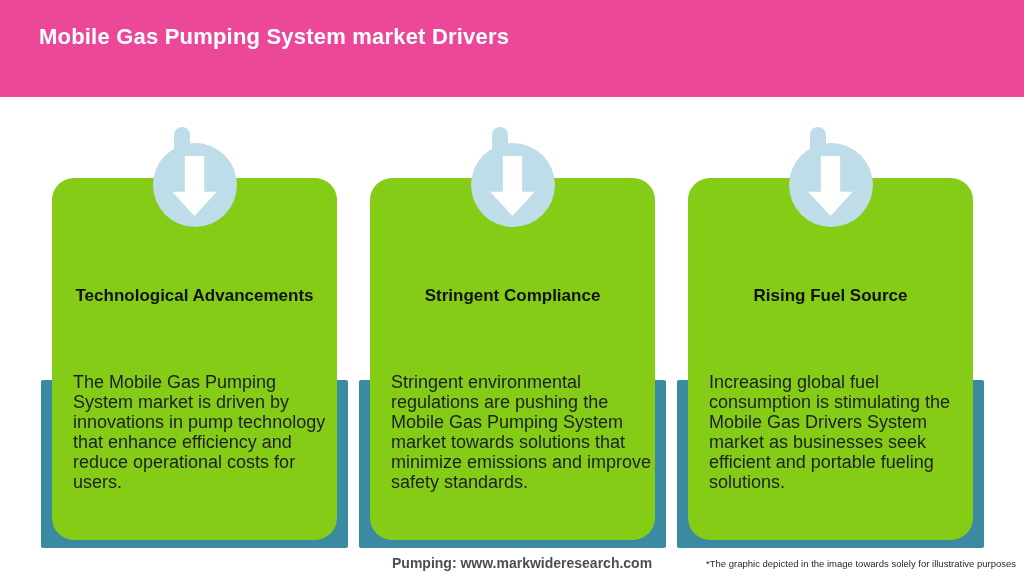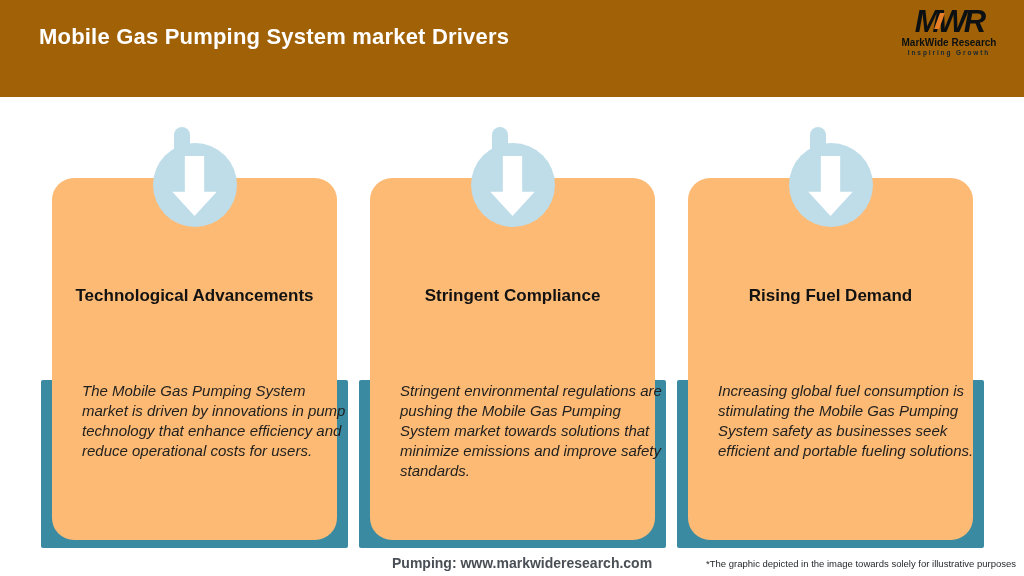--- a/index.html
+++ b/index.html
@@ -4,21 +4,21 @@
 <style>
   html,body { margin:0; padding:0; background:#ffffff; }
   .page {
     position:relative; width:1024px; height:576px; background:#ffffff;
     font-family:"Liberation Sans", sans-serif; overflow:hidden;
   }
 
   
   .header {
     position:absolute; left:0; top:0; width:1024px; height:97px;
-    background:#a16207;
+    background:#ec4899;
   }
   .page-title {
     position:absolute; left:39px; top:24px; margin:0;
     font-size:22px; font-weight:bold; color:#ffffff; letter-spacing:0.2px;
   }
   .logo {
     position:absolute; right:10px; top:8px; width:130px; text-align:center;
   }
   .monogram {
     position:relative; display:inline-block;
@@ -42,68 +42,60 @@
   .card-wrap.c1 { left:52px; }
   .card-wrap.c2 { left:370px; }
   .card-wrap.c3 { left:688px; }
 
   .band {
     position:absolute; left:-11px; right:-11px; top:237px; height:168px;
     background:#3a8aa2; border-radius:2px; z-index:0;
   }
   .card {
     position:absolute; left:0; top:35px; width:285px; height:362px;
-    background:#fdba74; border-radius:22px; z-index:1;
+    background:#84cc16; border-radius:22px; z-index:1;
   }
   .tab {
     position:absolute; top:-16px; left:calc(50% - 21px); width:16px; height:22px;
     background:#bedde9; border-radius:8px 8px 0 0; z-index:2;
   }
   .circle {
     position:absolute; left:calc(50% - 42px); top:0; width:84px; height:84px;
     border-radius:50%; background:#bedde9; z-index:3;
     display:flex; align-items:center; justify-content:center;
   }
   .circle svg { display:block; margin-top:2px; }
 
   .card-title {
     position:absolute; top:108px; left:8px; right:8px; margin:0;
     text-align:center; font-size:17px; font-weight:bold; color:#121212;
   }
   .card-body {
-    position:absolute; top:186px; left:13px; width:268px; margin:17px;
-    font-size:15px; line-height:20px; color:#1f1f1f;font-style:italic;
+    position:absolute; top:186px; left:13px; width:268px; margin:8px;
+    font-size:18px; line-height:20px; color:#1f1f1f;
   }
 
   
   .source-text {
     position:absolute; left:392px; top:555px;
     font-size:14px; font-weight:bold; color:#494f54;
   }
   .disclaimer-text {
     position:absolute; right:8px; top:558px;
     font-size:9.5px; color:#26292c;
   }
 </style>
 </head>
 <body>
 
 <div class="page">
 
   <div class="header">
     <h1 class="page-title">Mobile Gas Pumping System market Drivers</h1>
 
-    <div class="logo">
-      <div class="monogram">
-        <span>MWR</span>
-        <span class="monogram-slash"></span>
-      </div>
-      <div class="logo-name">MarkWide Research</div>
-      <div class="logo-tagline">Inspiring Growth</div>
-    </div>
   </div>
 
   <section class="card-wrap c1">
     <div class="band"></div>
     <div class="tab"></div>
     <div class="card">
       <h2 class="card-title">Technological Advancements</h2>
       <p class="card-body">The Mobile Gas Pumping System market is driven by innovations in pump technology that enhance efficiency and reduce operational costs for users.</p>
     </div>
     <div class="circle">
@@ -124,22 +116,22 @@
       <svg width="45" height="60" viewBox="0 0 46 62">
         <polygon points="13,0 33,0 33,37 46,37 23,62 0,37 13,37" fill="#ffffff"></polygon>
       </svg>
     </div>
   </section>
 
   <section class="card-wrap c3">
     <div class="band"></div>
     <div class="tab"></div>
     <div class="card">
-      <h2 class="card-title">Rising Fuel Demand</h2>
-      <p class="card-body">Increasing global fuel consumption is stimulating the Mobile Gas Pumping System safety as businesses seek efficient and portable fueling solutions.</p>
+      <h2 class="card-title">Rising Fuel Source</h2>
+      <p class="card-body">Increasing global fuel consumption is stimulating the Mobile Gas Drivers System market as businesses seek efficient and portable fueling solutions.</p>
     </div>
     <div class="circle">
       <svg width="45" height="60" viewBox="0 0 46 62">
         <polygon points="13,0 33,0 33,37 46,37 23,62 0,37 13,37" fill="#ffffff"></polygon>
       </svg>
     </div>
   </section>
 
   <div class="source-text">Pumping: www.markwideresearch.com</div>
   <div class="disclaimer-text">*The graphic depicted in the image towards solely for illustrative purposes</div>

